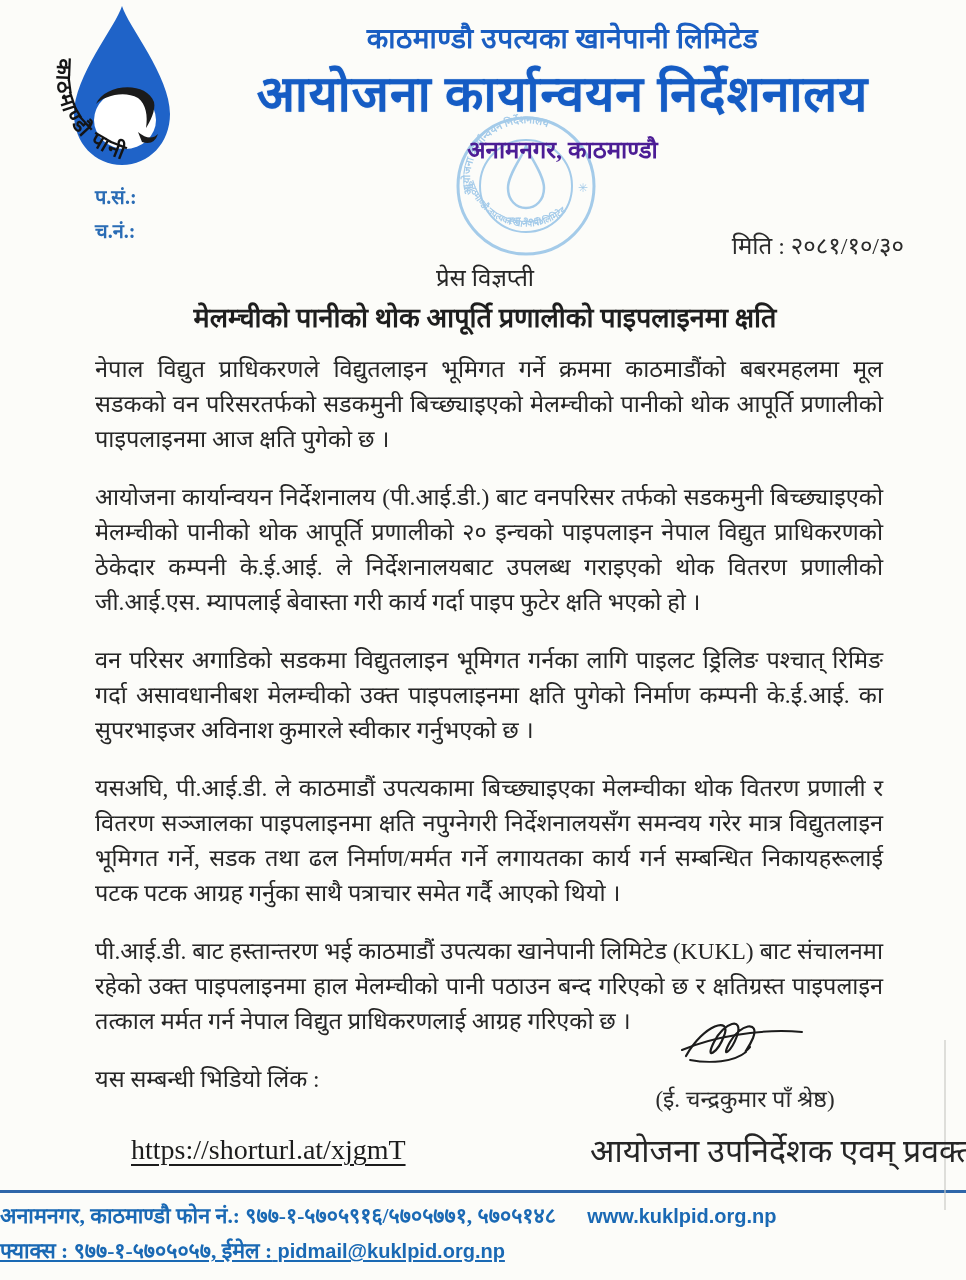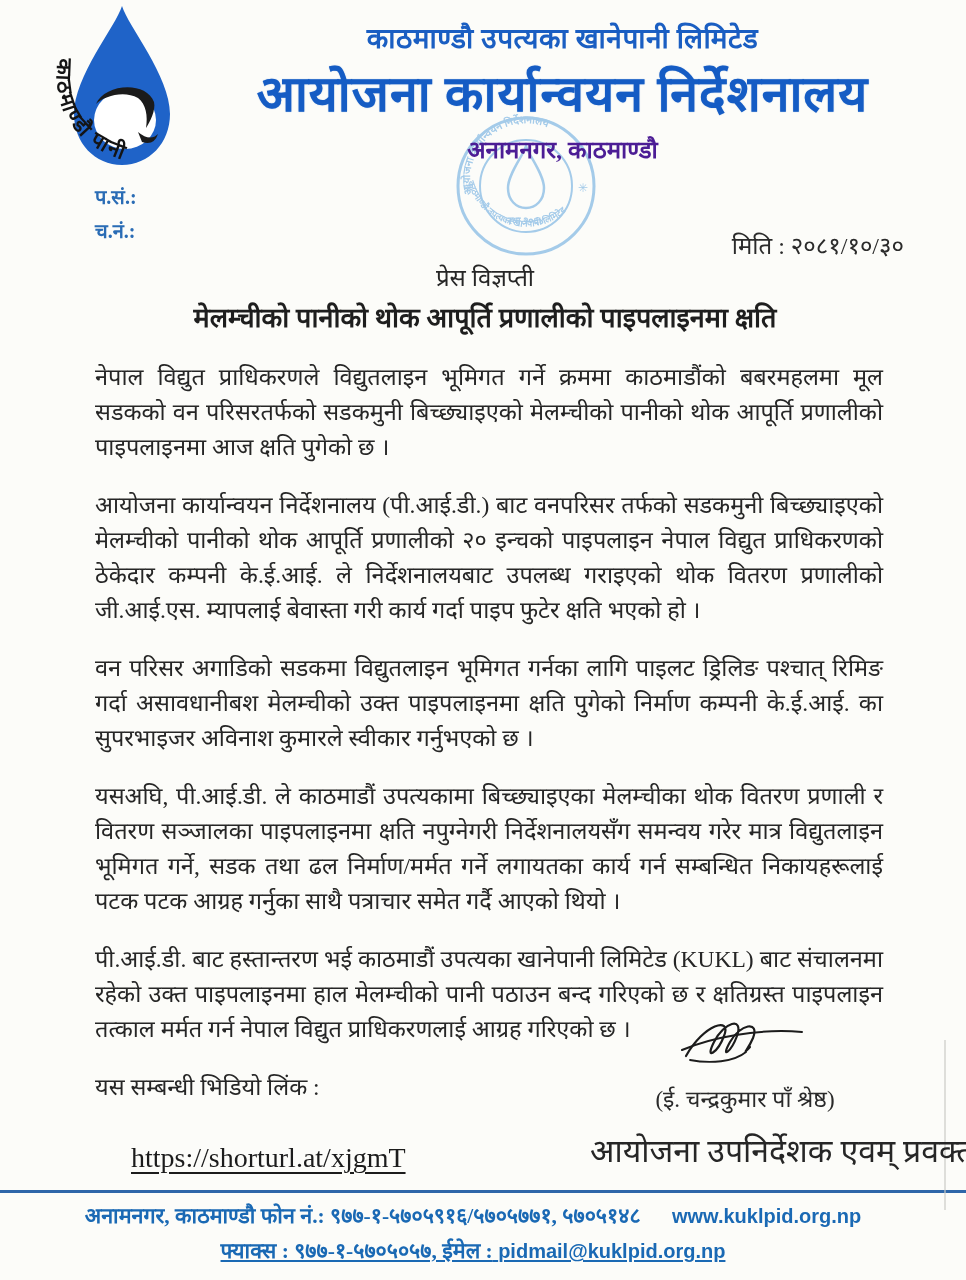--- a/index.html
+++ b/index.html
@@ -17,34 +17,34 @@
              text-shadow:0 0 1px rgba(21,92,196,.55);}
   .head-addr{font-size:24px;font-weight:bold;color:#4c1d95;margin-top:6px;}
   .stamp{position:absolute;left:452px;top:112px;width:148px;height:148px;opacity:.8;z-index:1;}
   
   .refno{position:absolute;left:95px;top:180px;font-size:20px;font-weight:bold;color:#2a6cb5;line-height:34px;z-index:2;}
   .dateline{position:absolute;right:62px;top:228px;font-size:24px;color:#2b2b2b;z-index:2;}
   
   .doc-type{position:absolute;left:95px;top:260px;width:780px;text-align:center;font-size:24px;color:#262626;}
   .doc-title{position:absolute;left:95px;top:298px;width:780px;text-align:center;font-size:27px;font-weight:bold;color:#1e1e1e;}
   .body-text{position:absolute;left:95px;top:344px;width:788px;font-size:23.5px;line-height:35px;text-align:justify;color:#262626;}
-  .body-text p{margin:16px 0 23px 0;}
+  .body-text p{margin:8px 0 23px 0;}
   .video-label{margin-top:3px;}
   .video-url{
     display:inline-block;margin-top:12px;font-size:28px;font-weight:500;color:#1c1c1c;
     text-decoration-thickness:2px;text-underline-offset:5px;margin-left:36px;
   }
   
   .sig-wrap{position:absolute;left:590px;top:1012px;width:310px;text-align:center;z-index:2;}
   .sig-svg{display:block;margin:0 auto;width:130px;height:64px;}
   .sig-name{font-size:23px;color:#2a2a2a;margin-top:6px;}
   .sig-title{font-size:32px;color:#262626;margin-top:14px;white-space:nowrap;}
   
   .footer-rule{position:absolute;left:0;top:1190px;width:966px;height:3px;background:#2e66a9;}
-  .footer{position:absolute;left:0;top:1200px;width:946px;text-align:center;color:#1a69b4;font-weight:bold;z-index:2;}
+  .footer{position:absolute;left:0;top:1200px;width:946px;text-align:left;color:#1a69b4;font-weight:bold;z-index:2;}
   .footer .f1{font-size:21.5px;}
   .footer .f1 .web{font-family:"Liberation Sans","DejaVu Sans",sans-serif;font-size:20px;margin-left:26px;}
   .footer .f2{font-size:21.5px;margin-top:6px;text-decoration:underline;}
   .footer .f2 .mail{font-family:"Liberation Sans","DejaVu Sans",sans-serif;font-size:20px;}
   .scan-edge{position:absolute;right:20px;top:1040px;width:2px;height:170px;background:#c9c9c4;opacity:.6;}
 </style>
 </head>
 <body>
 
 <div class="page">

